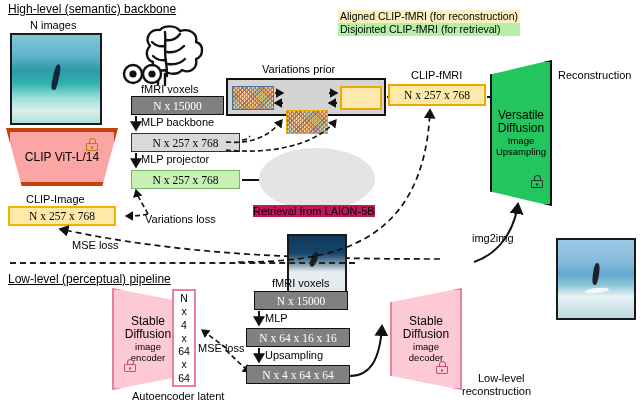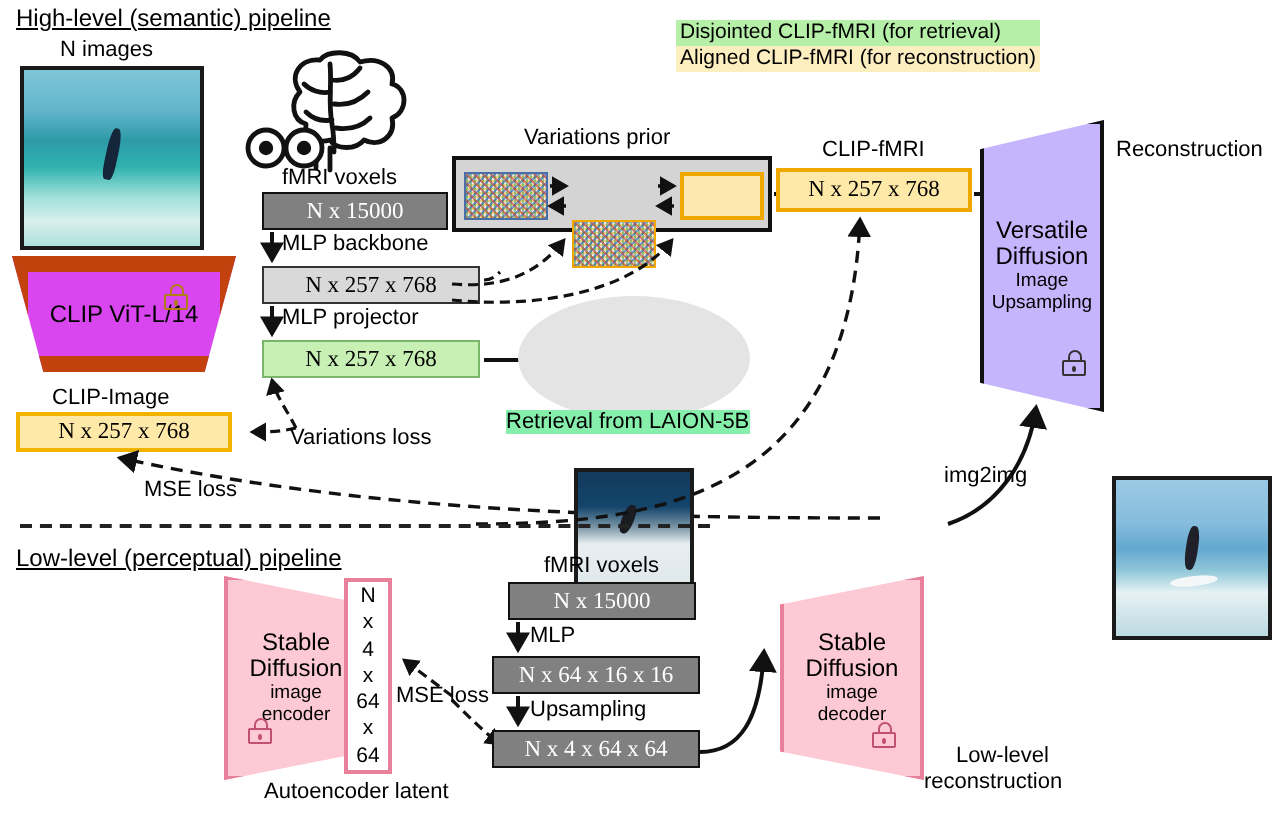--- a/index.html
+++ b/index.html
@@ -47,27 +47,27 @@
       repeating-linear-gradient(45deg, rgba(200,60,60,.55) 0 1px, transparent 1px 3px),
       repeating-linear-gradient(-45deg, rgba(40,90,190,.55) 0 1px, transparent 1px 3px),
       repeating-linear-gradient(90deg, rgba(40,150,70,.45) 0 1px, transparent 1px 2px),
       repeating-linear-gradient(0deg, rgba(230,190,40,.5) 0 1px, transparent 1px 2px);}
   .noise-blue{border:1.6px solid #4a6ea8;}
   .noise-yellowb{border:1.8px solid #f0a800;}
 
   
   .trap{position:absolute;display:flex;flex-direction:column;align-items:center;
         justify-content:center;box-sizing:border-box;}
-  .trap-clip{background:#d946ef;border:8px solid #c2410c;
+  .trap-clip{background:#fca5a5;border:4px solid #c2410c;
      clip-path:polygon(0% 0%,100% 0%,86% 100%,14% 100%);}
   .trap-pink{background:#fcc9d4;border:2px solid #e87f9b;
      clip-path:polygon(0% 0%,100% 14%,100% 86%,0% 100%);}
   .trap-pink-r{background:#fcc9d4;border:2px solid #e87f9b;
      clip-path:polygon(0% 14%,100% 0%,100% 100%,0% 86%);}
-  .trap-vd{background:#c4b5fd;border:2.2px solid #111;
+  .trap-vd{background:#22c55e;border:2.2px solid #111;
      clip-path:polygon(0% 10%,100% 0%,100% 100%,0% 90%);}
   .trap-txt{font-size:12px;line-height:13px;text-align:center;}
   .trap-txt-sm{font-size:9.5px;line-height:11px;text-align:right;}
 
   .lock{position:absolute;width:12px;height:13px;}
   .lock .body{position:absolute;left:0;bottom:0;width:12px;height:8px;
      border:1.3px solid currentColor;box-sizing:border-box;border-radius:1px;}
   .lock .shk{position:absolute;left:2.5px;top:0;width:7px;height:6px;
      border:1.3px solid currentColor;border-bottom:none;box-sizing:border-box;
      border-radius:4px 4px 0 0;}
@@ -78,21 +78,21 @@
         justify-content:space-between;font-size:10.5px;line-height:10.5px;
         background:#ffffff;border:2.2px solid #e87f9b;padding:2px 0;}
 
   .ellipse{background:#e4e4e4;border-radius:50%;}
   svg{position:absolute;left:0;top:0;overflow:visible;}
   .dashsep{border-top:2px dashed #222;}
 </style>
 </head>
 <body>
 
-<div class="abs section-title" style="left:8px;top:2px;">High-level (semantic) pipeline</div>
+<div class="abs section-title" style="left:8px;top:2px;">High-level (semantic) backbone</div>
 
 <div class="abs lbl" style="left:30px;top:19px;">N images</div>
 
 <div class="abs photo surf-a" style="left:10px;top:33px;width:92px;height:92px;"></div>
 
 <svg class="abs" style="left:120px;top:24px;width:92px;height:62px;" viewBox="0 0 92 62">
   <g fill="none" stroke="#111" stroke-width="2.4" stroke-linecap="round" stroke-linejoin="round">
     <path d="M30 22 C24 14, 30 5, 40 6 C44 1, 56 1, 60 7 C70 4, 78 10, 76 18
              C84 20, 84 32, 76 35 C78 44, 70 50, 62 46 C58 51, 48 51, 45 46
              C38 48, 32 44, 33 38 C26 36, 25 27, 30 22 Z"></path>
@@ -168,25 +168,25 @@
   <path d="M440 44 C300 44, 180 40, 60 14" fill="none" stroke="#111" stroke-width="1.7" stroke-dasharray="6,4" marker-end="url(#ar3)"></path>
 </svg>
 <div class="abs lbl" style="left:72px;top:239px;">MSE loss</div>
 
 <svg class="abs" style="left:240px;top:171px;width:62px;height:18px;" viewBox="0 0 62 18">
   <line x1="2" y1="9" x2="50" y2="9" stroke="#111" stroke-width="2" marker-end="url(#ar1)"></line>
 </svg>
 
 <div class="abs ellipse" style="left:259px;top:148px;width:116px;height:62px;"></div>
 <div class="abs photo surf-b" style="left:287px;top:142px;width:60px;height:62px;"></div>
-<div class="abs lbl" style="left:253px;top:205px;background:#86efac;">Retrieval from LAION-5B</div>
+<div class="abs lbl" style="left:253px;top:205px;background:#be185d;">Retrieval from LAION-5B</div>
 
 <div class="abs" style="left:338px;top:10px;">
+  <div class="legend-line lg-yellow">Aligned CLIP-fMRI (for reconstruction)</div>
   <div class="legend-line lg-green">Disjointed CLIP-fMRI (for retrieval)</div>
-  <div class="legend-line lg-yellow">Aligned CLIP-fMRI (for reconstruction)</div>
 </div>
 
 <div class="abs lbl" style="left:262px;top:63px;">Variations prior</div>
 
 <div class="abs" style="left:226px;top:78px;width:160px;height:38px;
      background:#d4d4d4;border:2.2px solid #111;box-sizing:border-box;">
   <div class="noise noise-blue abs" style="left:4px;top:6px;width:42px;height:24px;"></div>
   <div class="noise noise-yellowb abs" style="left:58px;top:6px;width:42px;height:24px;"></div>
   <div class="abs" style="left:112px;top:6px;width:42px;height:24px;
        background:#fde9b0;border:2px solid #f0a800;box-sizing:border-box;"></div>

